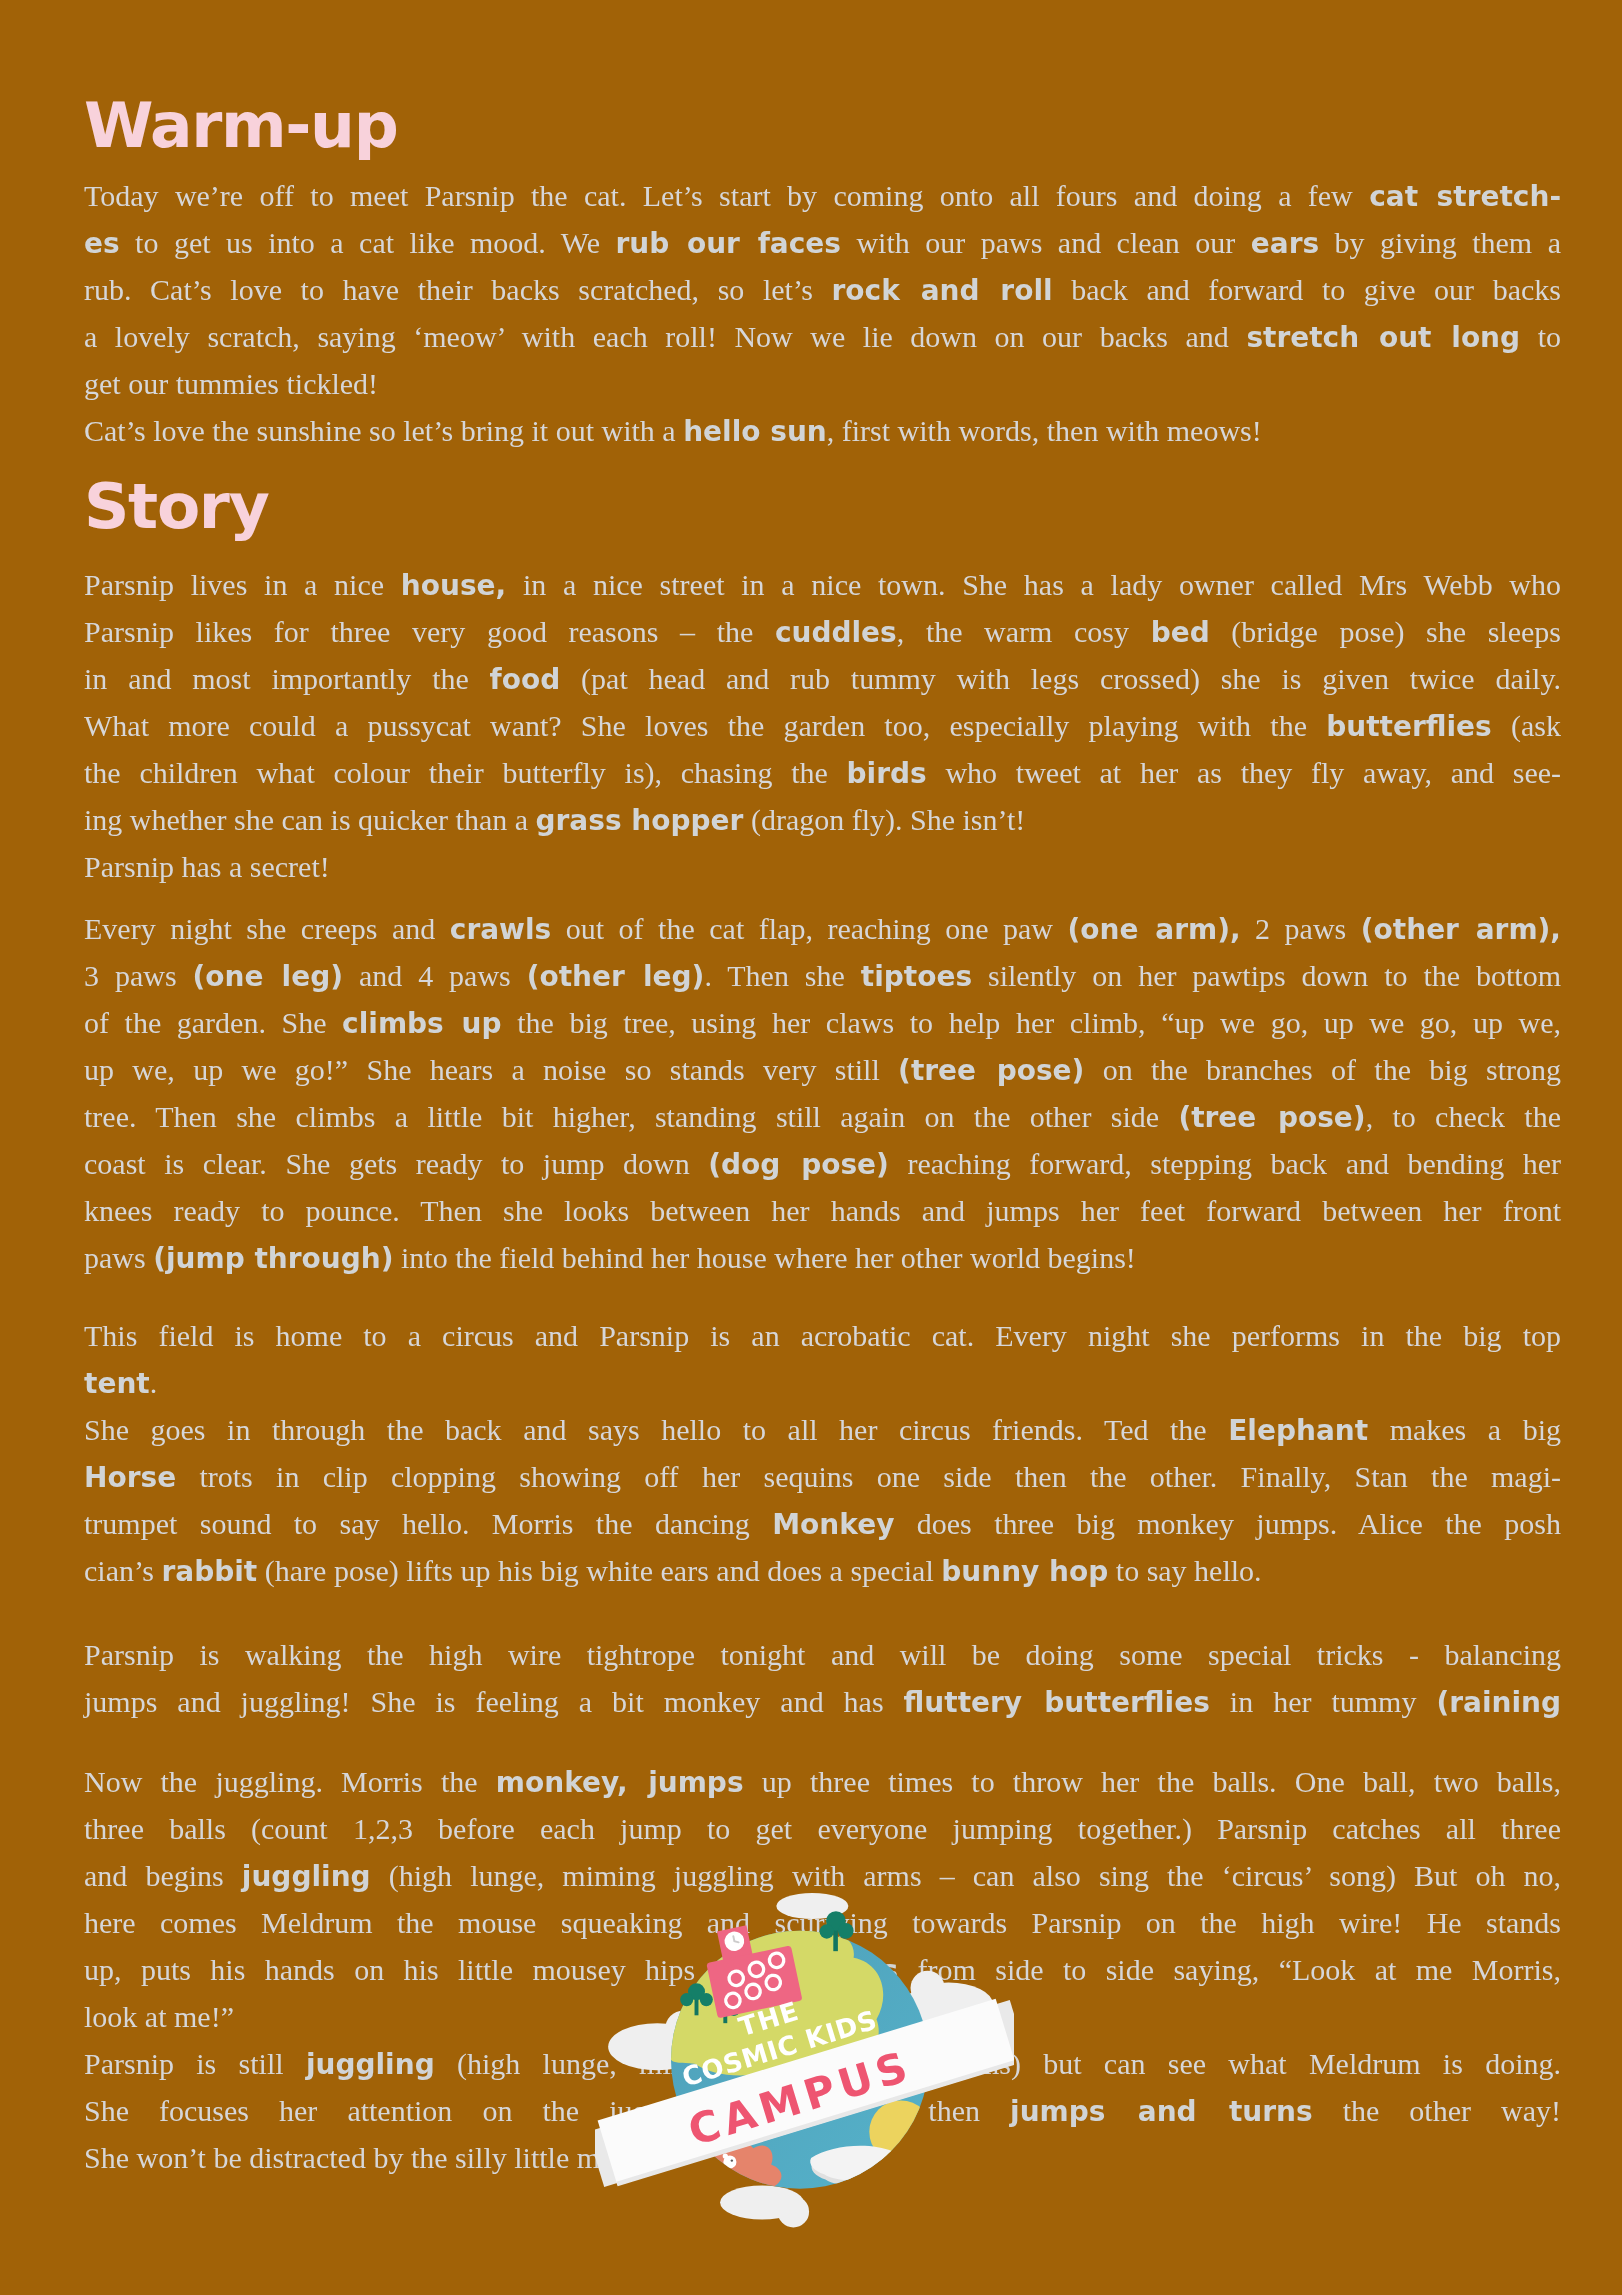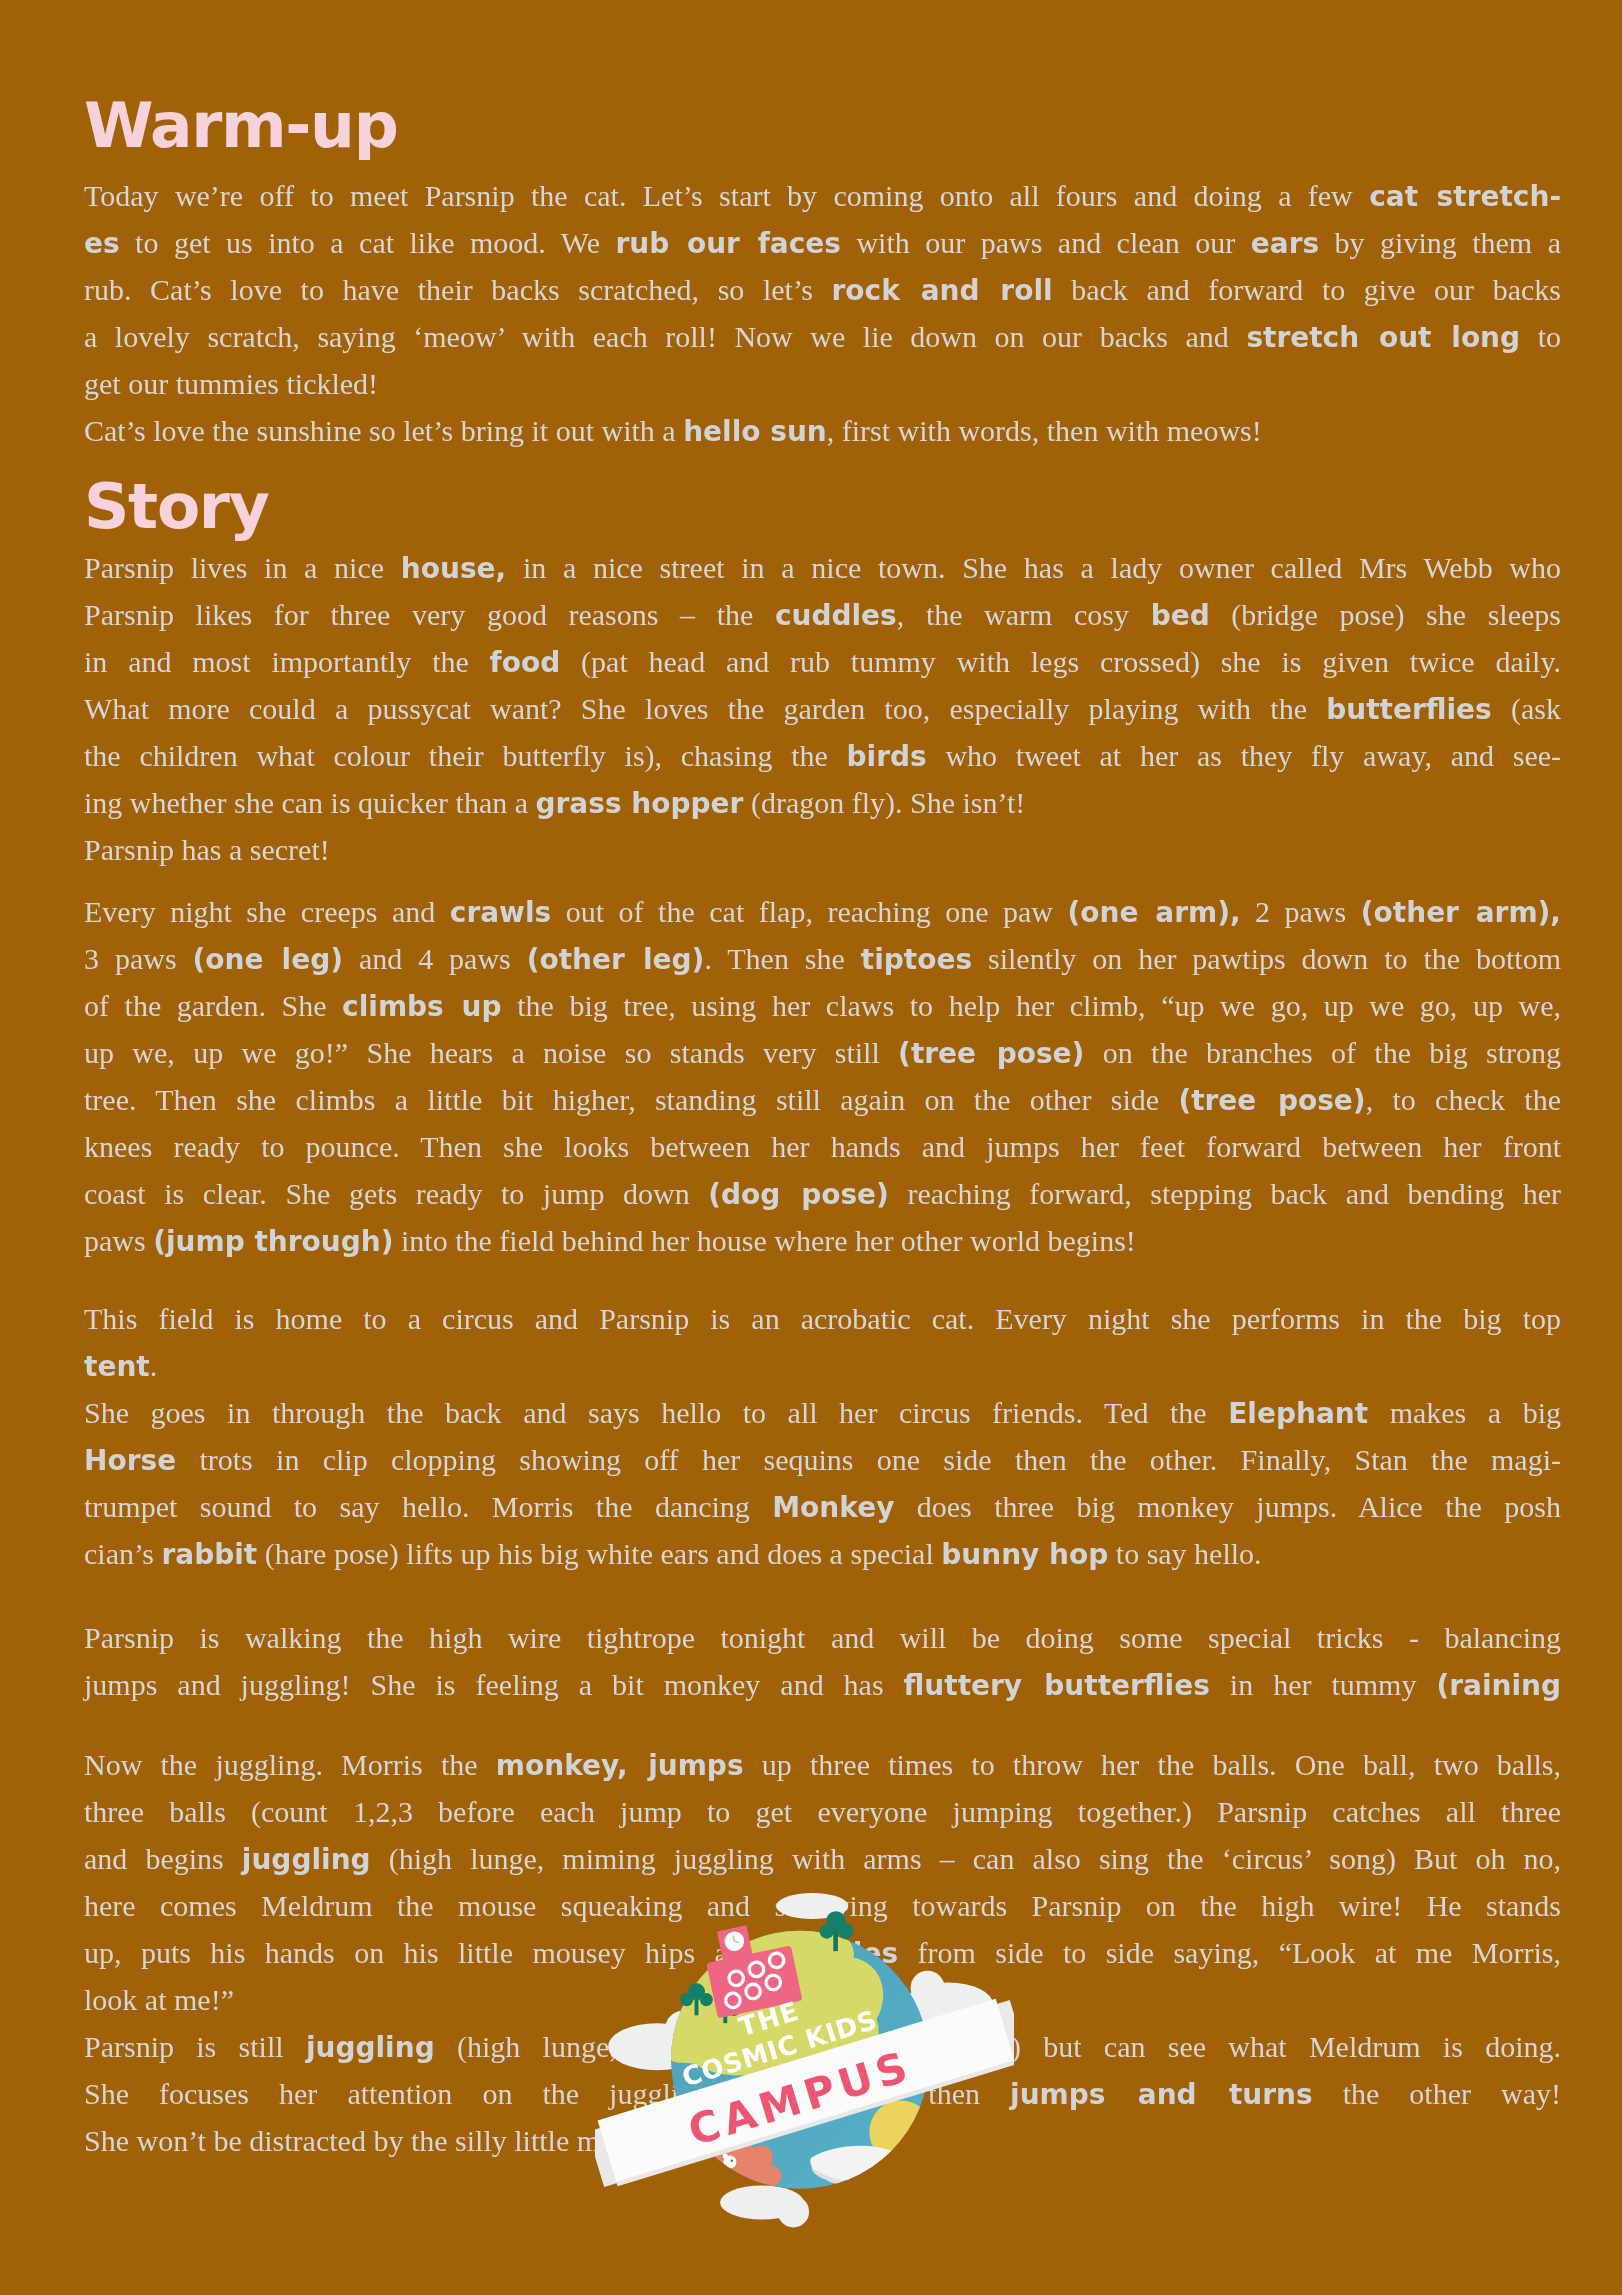--- a/index.html
+++ b/index.html
@@ -19,21 +19,21 @@
   h1.sec{
     margin:0;
     font-family:"DejaVu Sans", sans-serif;
     font-weight:700;
     font-size:63px;
     line-height:68px;
     letter-spacing:-1.3px;
     color:#f8d2db;
   }
   #h-warmup{margin-bottom:11.8px;}
-  #h-story{margin-top:19.6px;margin-bottom:3px;}
+  #h-story{margin-top:19.6px;margin-bottom:20px;}
   .line{
     font-size:30px;
     line-height:47px;
     height:47px;
     color:#d6d6d8;
     text-align:justify;
     text-align-last:justify;
     text-justify:inter-word;
     white-space:nowrap;
   }
@@ -77,22 +77,22 @@
           <div class="line"><span>the children what colour their butterfly is), chasing the </span><span class="b">birds</span><span> who tweet at her as they fly away, and see-</span></div>
           <div class="line nj"><span>ing whether she can is quicker than a </span><span class="b">grass hopper</span><span> (dragon fly). She isn’t!</span></div>
           <div class="line nj"><span>Parsnip has a secret!</span></div>
         </div>
         <div style="margin-top: 15px;">
           <div class="line"><span>Every night she creeps and </span><span class="b">crawls</span><span> out of the cat flap, reaching one paw </span><span class="b">(one arm),</span><span> 2 paws </span><span class="b">(other arm),</span></div>
           <div class="line"><span>3 paws </span><span class="b">(one leg)</span><span> and 4 paws </span><span class="b">(other leg)</span><span>. Then she </span><span class="b">tiptoes</span><span> silently on her pawtips down to the bottom</span></div>
           <div class="line"><span>of the garden. She </span><span class="b">climbs up</span><span> the big tree, using her claws to help her climb, “up we go, up we go, up we,</span></div>
           <div class="line"><span>up we, up we go!” She hears a noise so stands very still </span><span class="b">(tree pose)</span><span> on the branches of the big strong</span></div>
           <div class="line"><span>tree. Then she climbs a little bit higher, standing still again on the other side </span><span class="b">(tree pose)</span><span>, to check the</span></div>
+          <div class="line"><span>coast is clear. She gets ready to jump down </span><span class="b">(dog pose)</span><span> reaching forward, stepping back and bending her</span></div>
           <div class="line"><span>knees ready to pounce. Then she looks between her hands and jumps her feet forward between her front</span></div>
-          <div class="line"><span>coast is clear. She gets ready to jump down </span><span class="b">(dog pose)</span><span> reaching forward, stepping back and bending her</span></div>
           <div class="line nj"><span>paws </span><span class="b">(jump through)</span><span> into the field behind her house where her other world begins!</span></div>
         </div>
         <div style="margin-top: 31px;">
           <div class="line"><span>This field is home to a circus and Parsnip is an acrobatic cat. Every night she performs in the big top</span></div>
           <div class="line nj"><span class="b">tent</span><span>.</span></div>
           <div class="line"><span>She goes in through the back and says hello to all her circus friends. Ted the </span><span class="b">Elephant</span><span> makes a big</span></div>
           <div class="line"><span class="b">Horse</span><span> trots in clip clopping showing off her sequins one side then the other. Finally, Stan the magi-</span></div>
           <div class="line"><span>trumpet sound to say hello. Morris the dancing </span><span class="b">Monkey</span><span> does three big monkey jumps.  Alice the posh</span></div>
           <div class="line nj"><span>cian’s </span><span class="b">rabbit</span><span> (hare pose) lifts up his big white ears and does a special </span><span class="b">bunny hop</span><span> to say hello.</span></div>
         </div>

